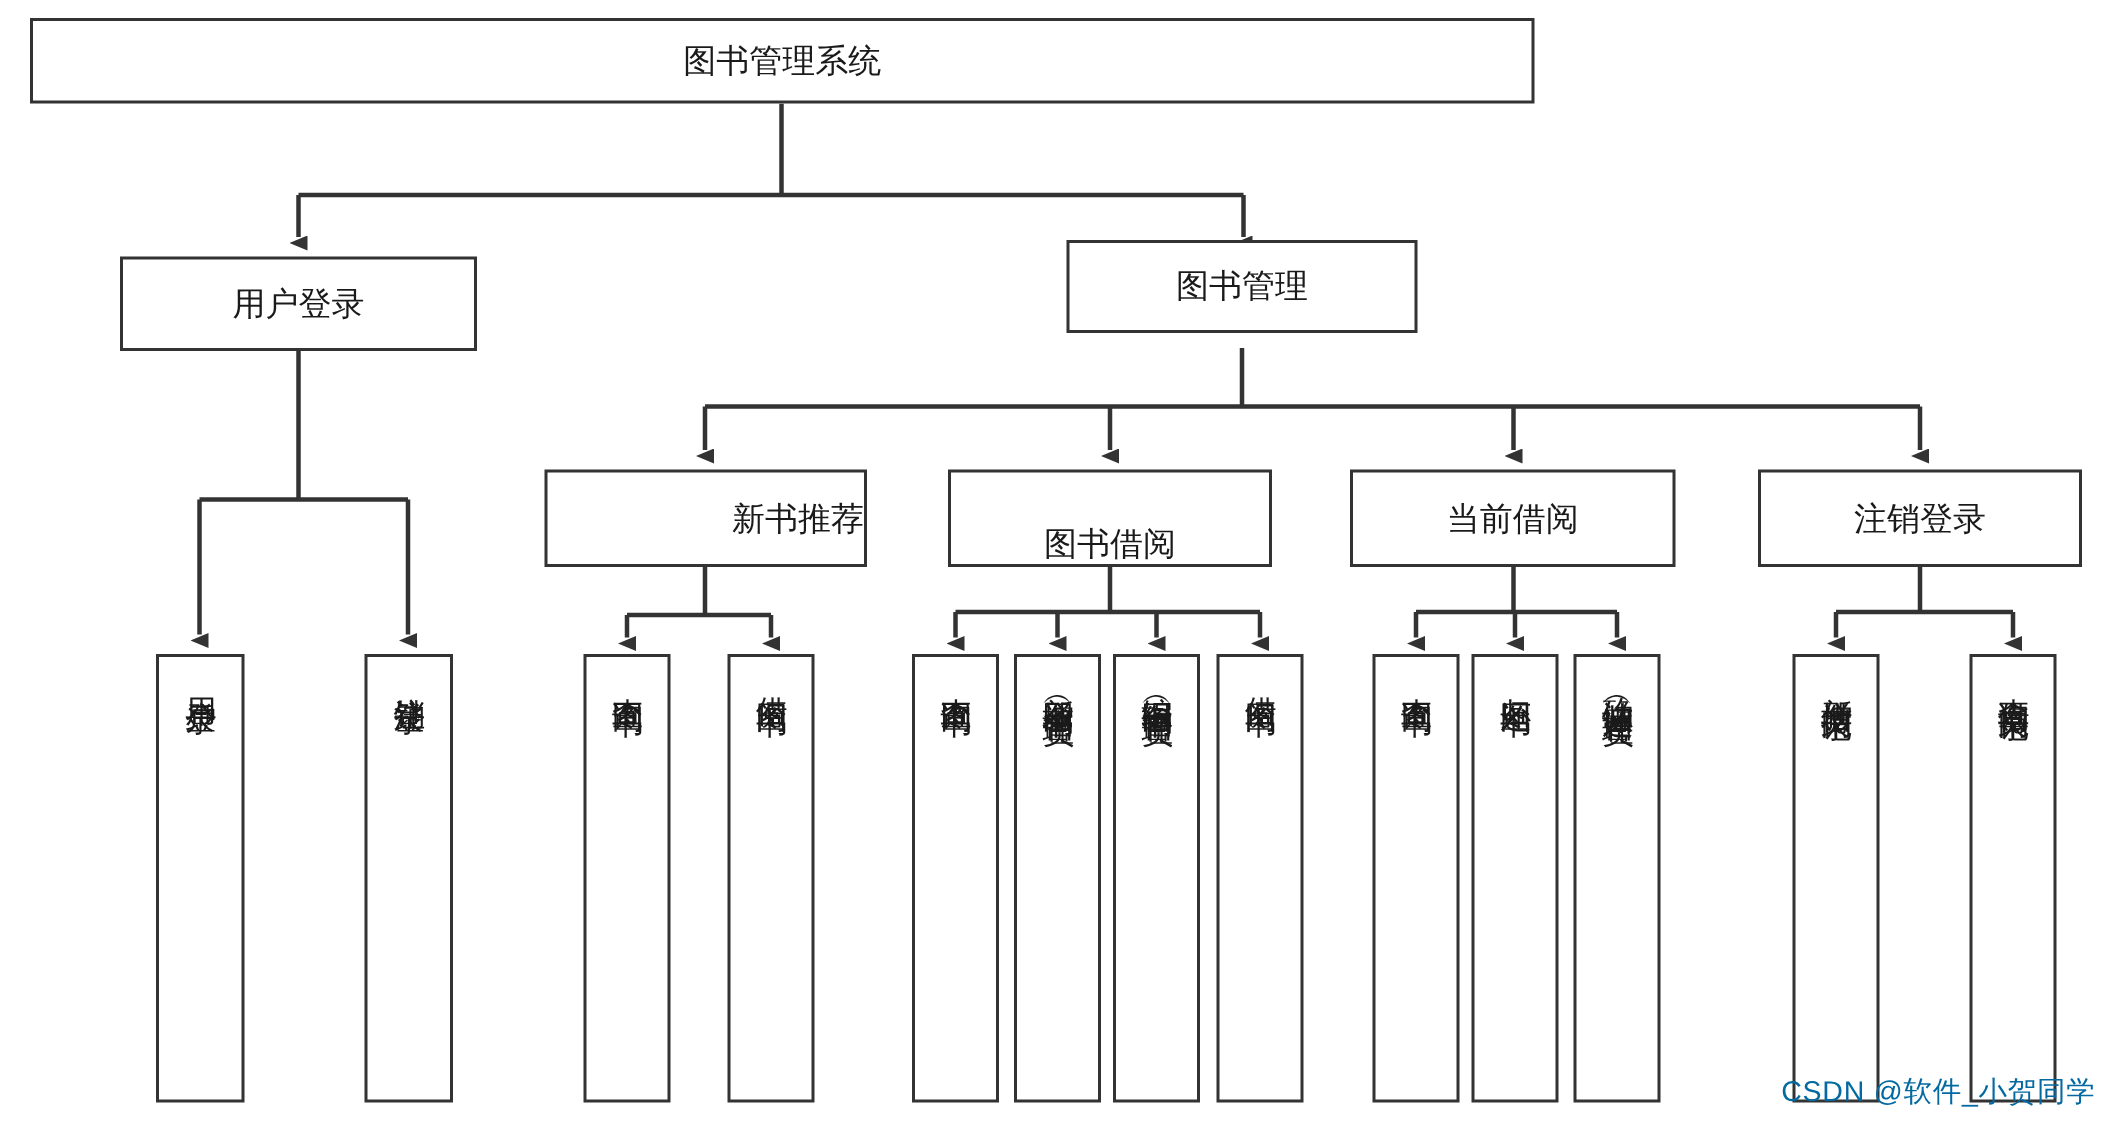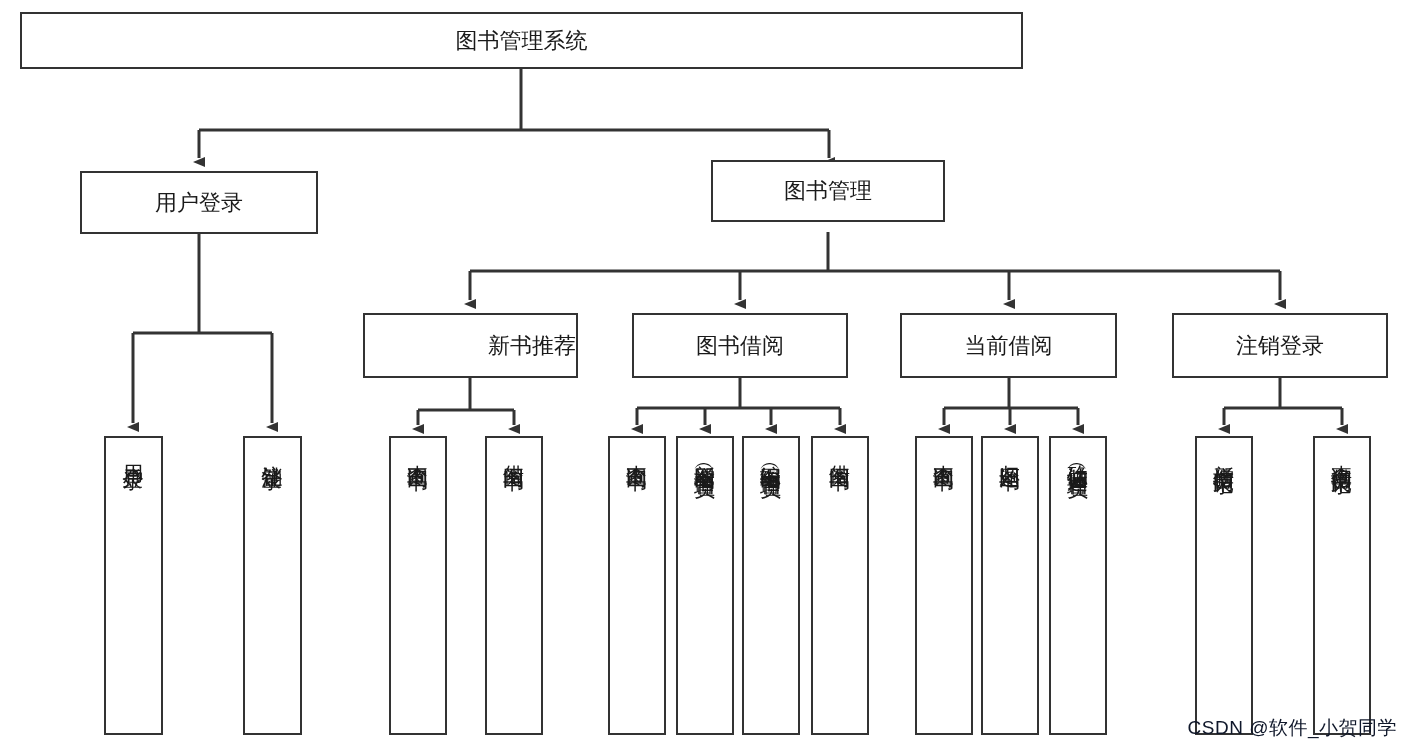--- a/index.html
+++ b/index.html
@@ -53,21 +53,21 @@
     top: 0;
     width: 1405px;
     height: 747px;
     pointer-events: none;
   }
   .watermark {
     position: absolute;
     right: 8px;
     bottom: 6px;
     font-size: 19px;
-    color: #0f172a;
+    color: #0369a1;
     white-space: nowrap;
     letter-spacing: 0.5px;
     margin-top: 28px;
   }
 </style>
 </head>
 <body>
 
 <div id="canvas">
 
@@ -128,21 +128,21 @@
   <div class="node horiz" style="left:80px; top:171px; width:238px; height:63px;">
     <span class="label">用户登录</span>
   </div>
   <div class="node horiz" style="left:711px; top:160px; width:234px; height:62px;">
     <span class="label">图书管理</span>
   </div>
 
   <div class="node horiz" style="left:363px; top:313px; width:215px; height:65px;justify-content:flex-end;">
     <span class="label">新书推荐</span>
   </div>
-  <div class="node horiz" style="left:632px; top:313px; width:216px; height:65px;">
+  <div class="node horiz" style="left:632px; top:313px; width:216px; height:65px;align-items:flex-end;">
     <span class="label">图书借阅</span>
   </div>
   <div class="node horiz" style="left:900px; top:313px; width:217px; height:65px;">
     <span class="label">当前借阅</span>
   </div>
   <div class="node horiz" style="left:1172px; top:313px; width:216px; height:65px;">
     <span class="label">注销登录</span>
   </div>
 
   <div class="node vert" style="left:104px; top:436px; width:59px; height:299px;">

